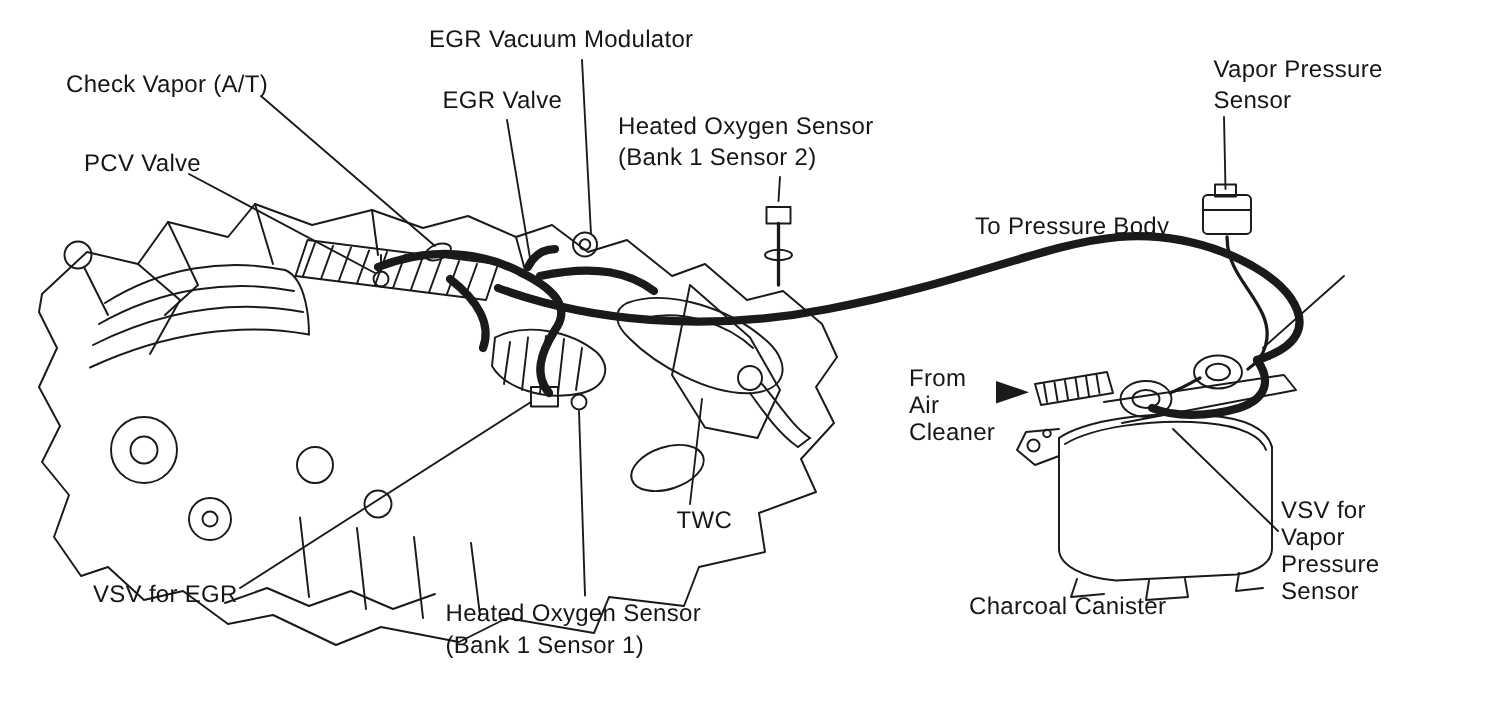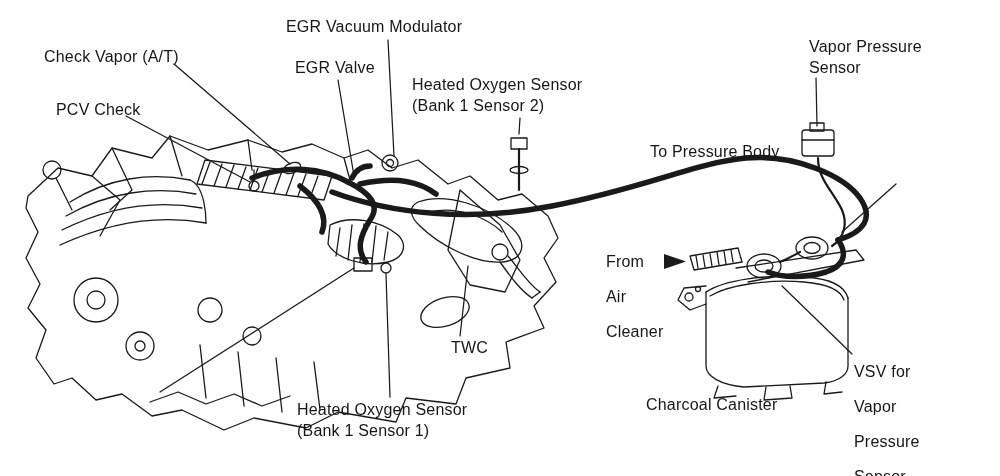--- a/index.html
+++ b/index.html
@@ -5,21 +5,21 @@
   html,body { margin:0; padding:0; background:#ffffff; }
   .stage {
     position:relative; width:1000px; height:476px; background:#ffffff;
     font-family:"Liberation Sans", sans-serif; color:#161616; overflow:hidden;
   }
   .stage svg { position:absolute; left:0; top:0; }
   .label {
     position:absolute; font-size:16px; line-height:21px;
     white-space:pre-line; letter-spacing:.2px;
   }
-  .lh26 { line-height:35px; }
+  .lh26 { line-height:18px; }
   .thin   { fill:none; stroke:#1a1a1a; stroke-width:1.3; stroke-linecap:round; stroke-linejoin:round; }
   .med    { fill:none; stroke:#1a1a1a; stroke-width:2.2; stroke-linecap:round; stroke-linejoin:round; }
   .thick  { fill:none; stroke:#1a1a1a; stroke-width:5.5; stroke-linecap:round; stroke-linejoin:round; }
   .leader { fill:none; stroke:#1a1a1a; stroke-width:1.25; stroke-linecap:round; }
   .ink    { fill:#1a1a1a; stroke:none; }
 </style>
 </head>
 <body>
 
 <div class="stage">
@@ -154,38 +154,39 @@
 
   <div class="label" style="left:286px; top:16px;">EGR Vacuum Modulator</div>
 
   <div class="label" style="left:44px; top:46px;">Check Vapor (A/T)</div>
 
   <div class="label" style="left:295px; top:57px;">EGR Valve</div>
 
   <div class="label" style="left:412px; top:74px;">Heated Oxygen Sensor
 (Bank 1 Sensor 2)</div>
 
-  <div class="label" style="left:56px; top:99px;">PCV Check</div>
+  <div class="label" style="left:56px; top:99px;">PCV Valve</div>
 
   <div class="label" style="left:762px; top:36px;margin-left:47px;">Vapor Pressure
 Sensor</div>
 
   <div class="label" style="left:650px; top:141px;">To Pressure Body</div>
 
 
   <div class="label lh26" style="left:606px; top:244px;">From
 Air
 Cleaner</div>
 
   <div class="label" style="left:438px; top:337px;margin-left:13px;">TWC</div>
 
+  <div class="label" style="left:62px; top:386px;">VSV for EGR</div>
 
   <div class="label" style="left:297px; top:399px;">Heated Oxygen Sensor
 (Bank 1 Sensor 1)</div>
 
   <div class="label" style="left:646px; top:394px;">Charcoal Canister</div>
 
-  <div class="label lh26" style="left:854px; top:354px;">VSV for
+  <div class="label lh26" style="left:854px; top:332px;">VSV for
 Vapor
 Pressure
 Sensor</div>
 
 </div>
 
 </body></html>

